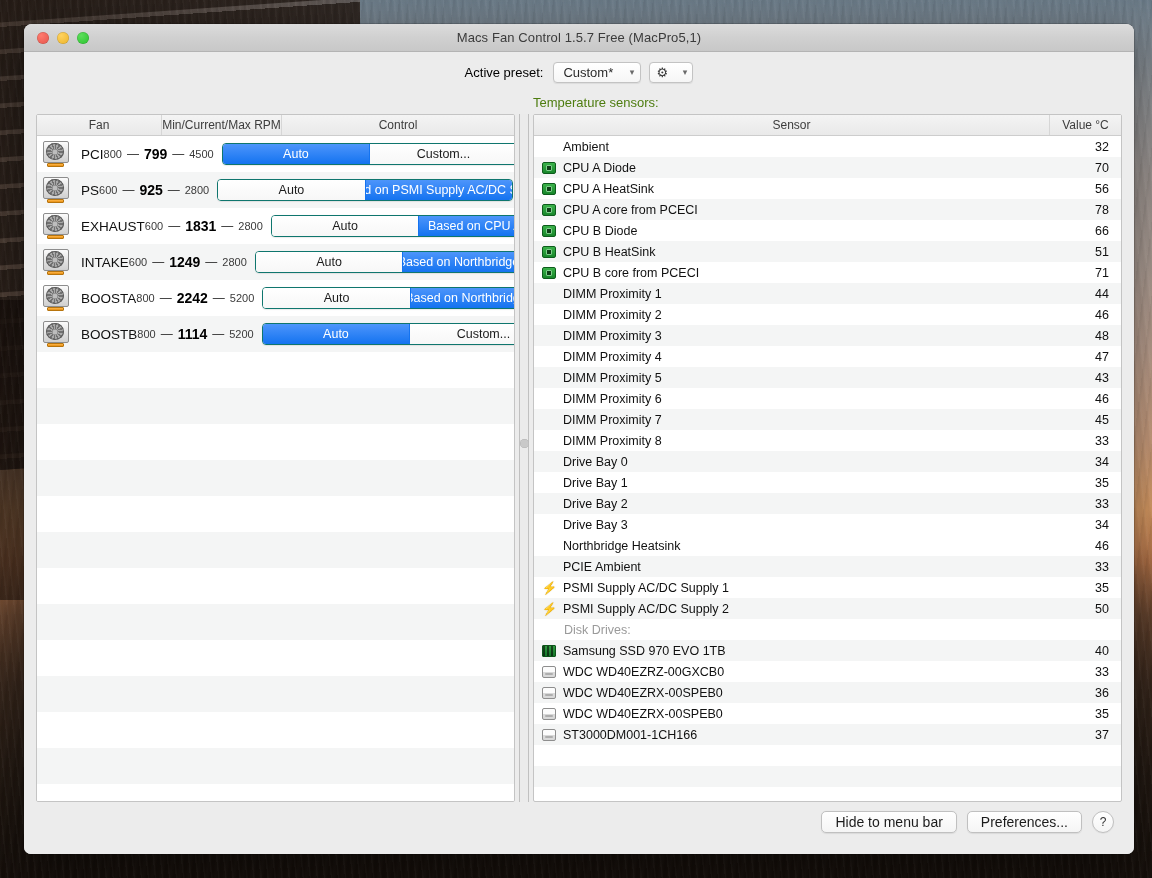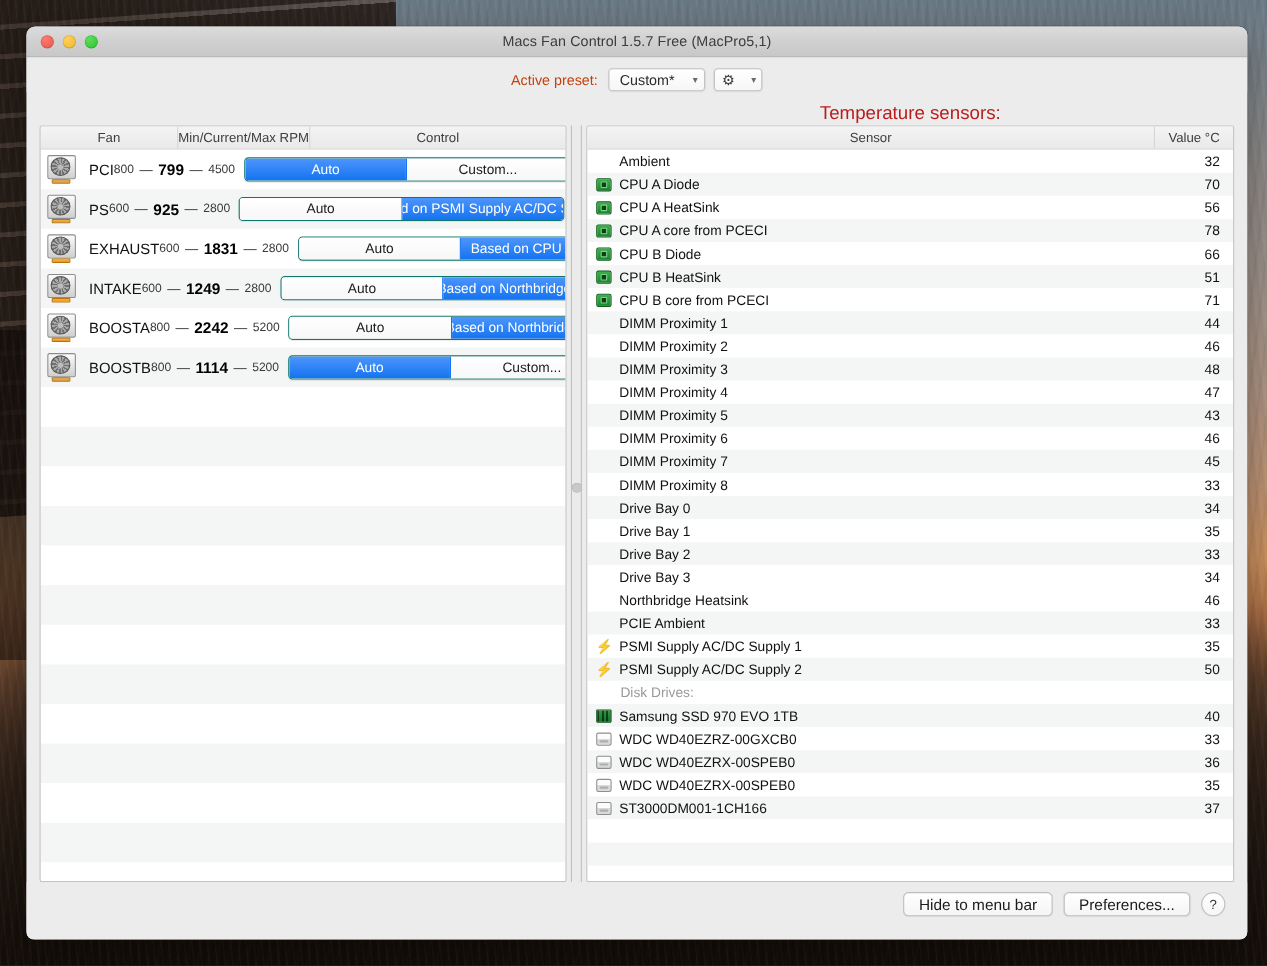--- a/index.html
+++ b/index.html
@@ -107,21 +107,21 @@
   }
 
   
   #toolbar {
     height:32px;
     display:flex; align-items:center; justify-content:center;
     gap:8px;
     background:#ececec;
     padding-top:8px;
   }
-  #preset-label { font-size:13px; color:#c2410c; margin-right:2px; }
+  #preset-label { font-size:13px; color:#000000; margin-right:2px; }
   .popup {
     height:21px;
     border:1px solid #c3c3c3;
     border-radius:4px;
     background: linear-gradient(to bottom,#ffffff,#f6f6f6);
     box-shadow:0 .5px 1px rgba(0,0,0,.07);
     display:flex; align-items:center;
     padding:0 6px 0 9px;
     font-size:13px; color:#2b2b2b;
     cursor:default;
@@ -150,22 +150,21 @@
   #divider:after  { right:4px; }
   #divider-fill { position:absolute; left:5px; right:5px; top:22px; bottom:0; background:#ebebeb; }
   #divider-knob {
     position:absolute; top:347px; width:9px; height:9px; border-radius:50%;
     background:#c9c9c9; box-shadow: inset 0 0 0 .5px #b3b3b3; z-index:2;
   }
   #right-pane { flex:1; padding:0 12px 0 0; }
 
   .pane-caption {
     height:22px; line-height:22px;
-    text-align:center;
-    font-size:17px; color:#b91c1c;
+    font-size:13px; color:#4d7c0f;
   }
   .caption-spacer { height:22px; }
 
   .table-box {
     flex:1;
     background:#fff;
     border:1px solid #c4c4c4;
     border-radius:2px;
     overflow:hidden;
     display:flex; flex-direction:column;

